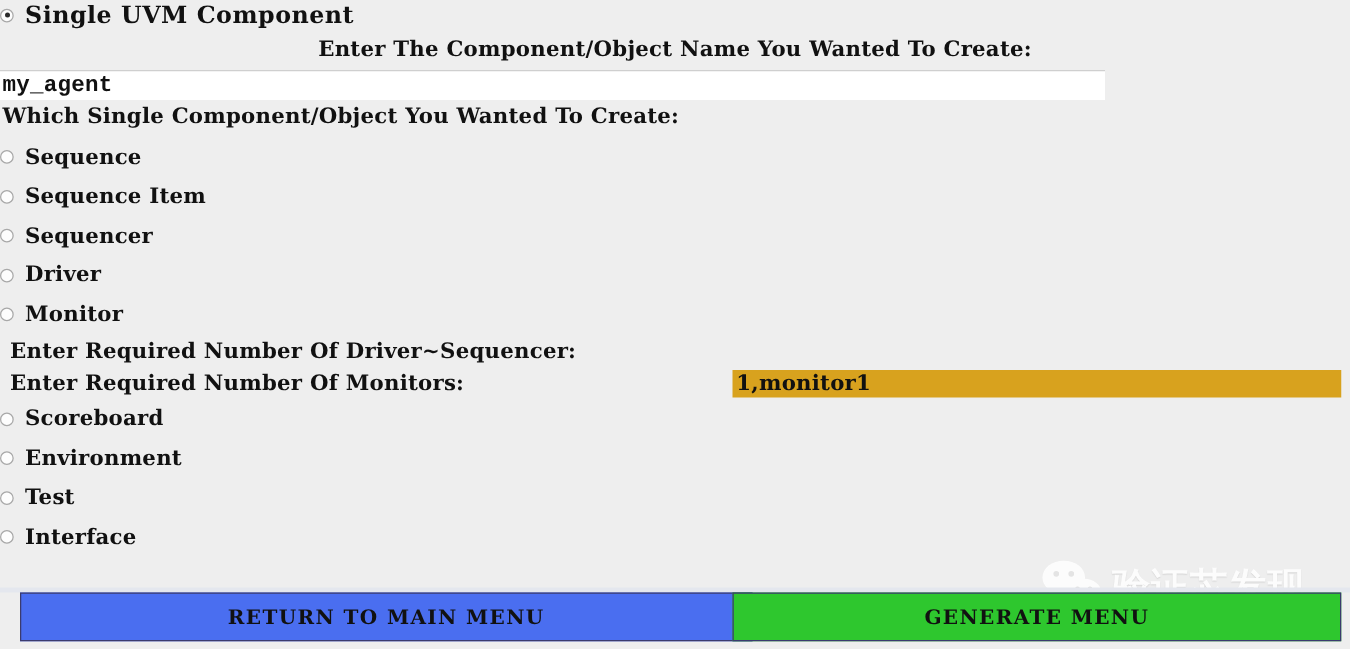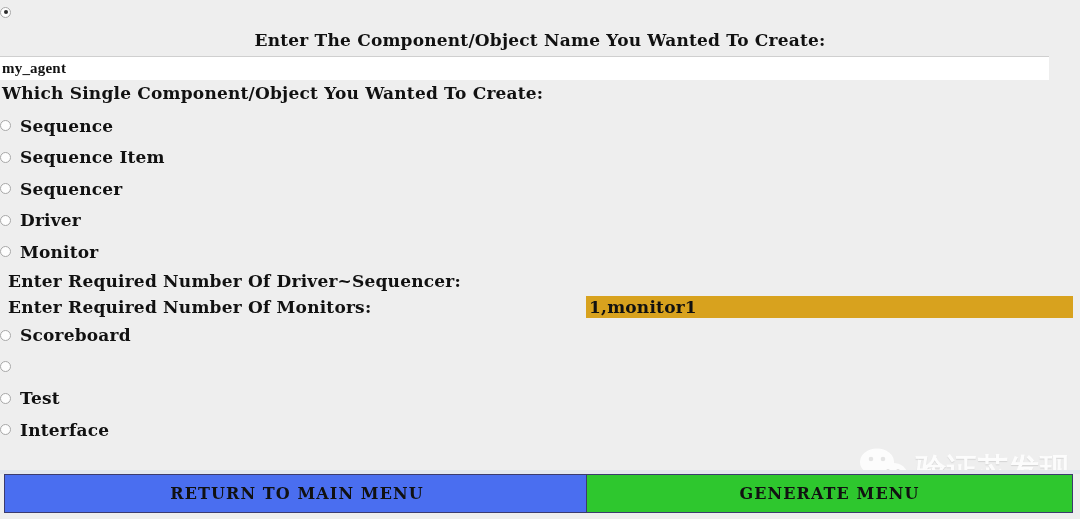--- a/index.html
+++ b/index.html
@@ -79,28 +79,28 @@
     color: #111111;
     letter-spacing: 0.2px;
     white-space: nowrap;
   }
 
   
   .name-input {
     position: absolute;
     left: 0;
     top: 56px;
-    width: 1049px;
+    width: 884px;
     height: 24px;
     background: #ffffff;
     border: none;
     border-top: 1px solid #cfcfcf;
     box-sizing: border-box;
-    font-family: Liberation Serif, serif;
-    font-size: 15px;
+    font-family: Liberation Mono, monospace;
+    font-size: 18px;
     font-weight: bold;
     color: #111111;
     padding: 0 0 0 2px;
     letter-spacing: 0.2px;
     outline: none;
   }
 
   
   .question {
     position: absolute;
@@ -196,34 +196,34 @@
     justify-content: center;
     font-family: "DejaVu Serif", "Liberation Serif", serif;
     font-size: 16px;
     font-weight: bold;
     color: #111111;
     letter-spacing: 1.1px;
     cursor: pointer;
     white-space: nowrap;
   }
   .btn-return {
-    left: 4px;
+    left: 16px;
     width: 586px;
     background: #4a6ef0;
   }
   .btn-generate {
     left: 586px;
     width: 487px;
     background: #2ec72e;
   }
 
   
   .watermark {
     position: absolute;
-    left: 858px;
+    left: 832px;
     top: 443px;
     width: 215px;
     height: 52px;
     display: flex;
     align-items: center;
     gap: 6px;
     pointer-events: none;
     opacity: 0.88;
   }
   .wm-logo {
@@ -242,20 +242,21 @@
     white-space: nowrap;
   }
 </style>
 </head>
 <body>
 
 <div class="app">
 
   <div class="title-row">
     <span class="radio checked"></span>
+    <span class="title-text">Single UVM Component</span>
   </div>
 
   <div class="prompt-center">Enter The Component/Object Name You Wanted To Create:</div>
 
   <input class="name-input" type="text" value="my_agent" style="">
 
   <div class="question">Which Single Component/Object You Wanted To Create:</div>
 
   <div class="options">
 
@@ -294,20 +295,21 @@
       <input class="subfield-input" type="text" value="1,monitor1" style="">
     </div>
 
     <div class="option-row">
       <span class="radio"></span>
       <span class="option-label">Scoreboard</span>
     </div>
 
     <div class="option-row">
       <span class="radio"></span>
+      <span class="option-label">Environment</span>
     </div>
 
     <div class="option-row">
       <span class="radio"></span>
       <span class="option-label">Test</span>
     </div>
 
     <div class="option-row">
       <span class="radio"></span>
       <span class="option-label">Interface</span>

